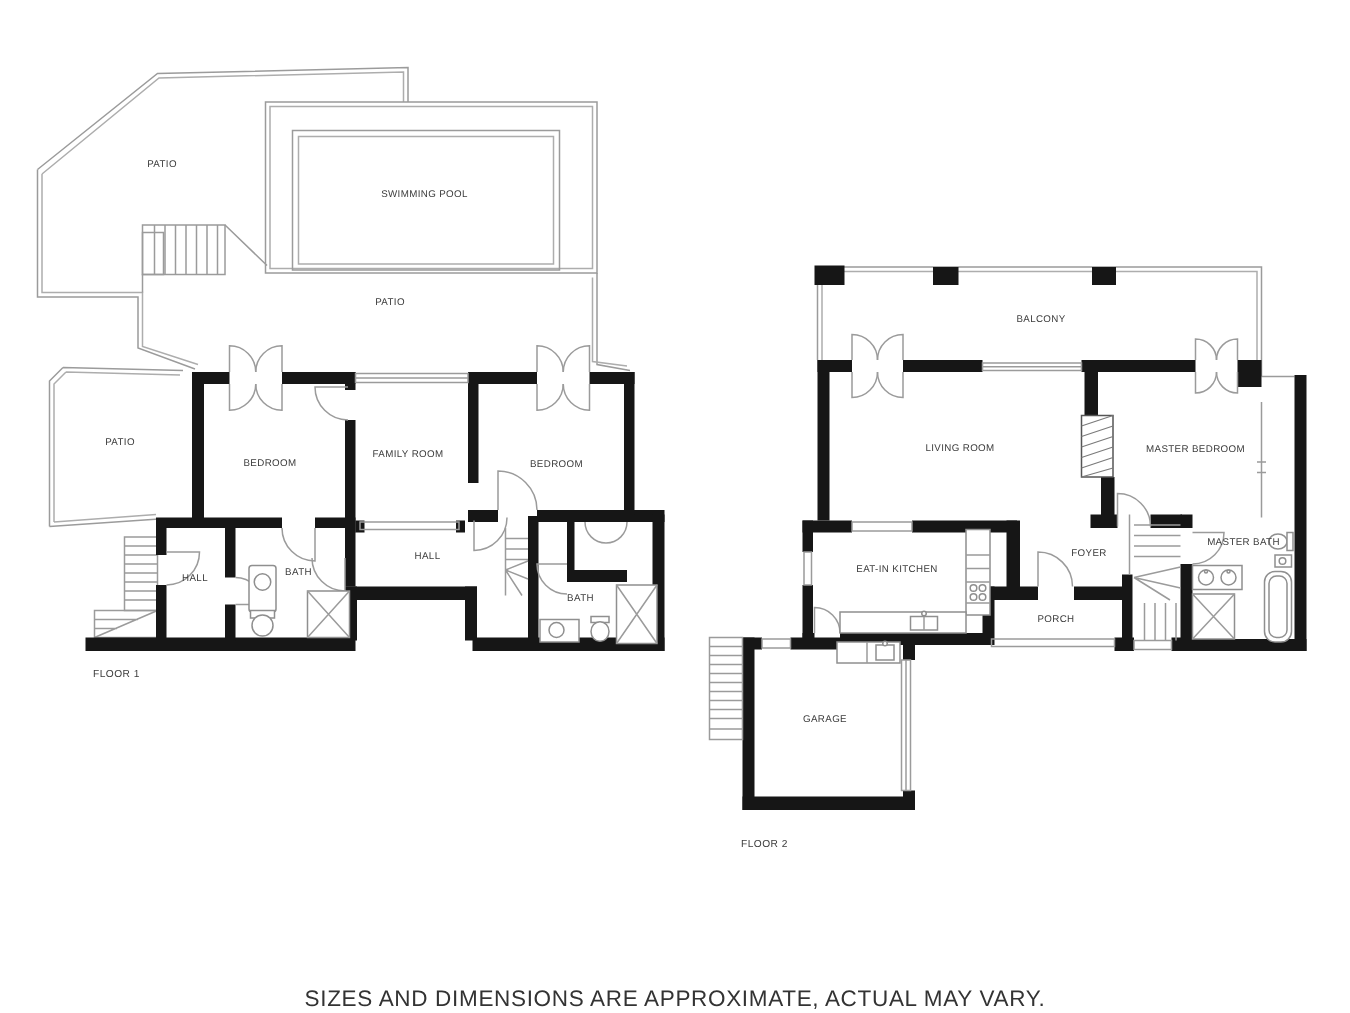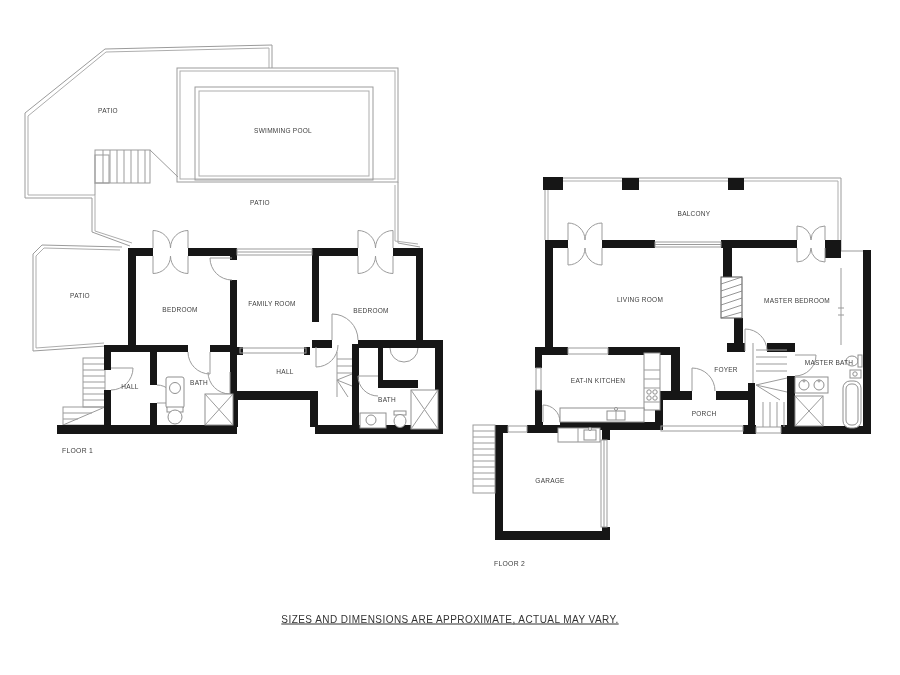--- a/index.html
+++ b/index.html
@@ -2,22 +2,22 @@
 <html><head>
 <meta charset="utf-8">
 <style>
   html,body{margin:0;padding:0;background:#ffffff;}
   #plan{position:relative;width:900px;height:675px;background:#ffffff;overflow:hidden;
         font-family:"Liberation Sans", sans-serif;}
   #plan svg{position:absolute;left:0;top:0;}
   .lbl{position:absolute;transform:translate(-50%,-50%);font-size:6.5px;letter-spacing:.25px;
        color:#3c3c3c;white-space:nowrap;font-family:"Liberation Sans",sans-serif;}
   .floor-tag{position:absolute;transform:translate(0,-50%);font-size:6.8px;letter-spacing:.3px;color:#3c3c3c;white-space:nowrap;}
-  .footer{position:absolute;left:450px;top:619px;transform:translate(-50%,-50%);
-          font-size:10px;letter-spacing:.45px;color:#333;white-space:nowrap;text-decoration:underline;}
+  .footer{position:absolute;left:450px;top:666px;transform:translate(-50%,-50%);
+          font-size:15px;letter-spacing:.45px;color:#333;white-space:nowrap;}
   .thin{stroke:#9b9b9b;stroke-width:1;fill:none;}
   .thin2{stroke:#adadad;stroke-width:1;fill:none;}
   .wall{fill:#161616;stroke:none;}
   .fix{stroke:#8f8f8f;stroke-width:1;fill:#ffffff;}
   .hatch{stroke:#7a7a7a;stroke-width:.8;fill:none;}
 </style>
 </head>
 <body>
 
 <div id="plan">

